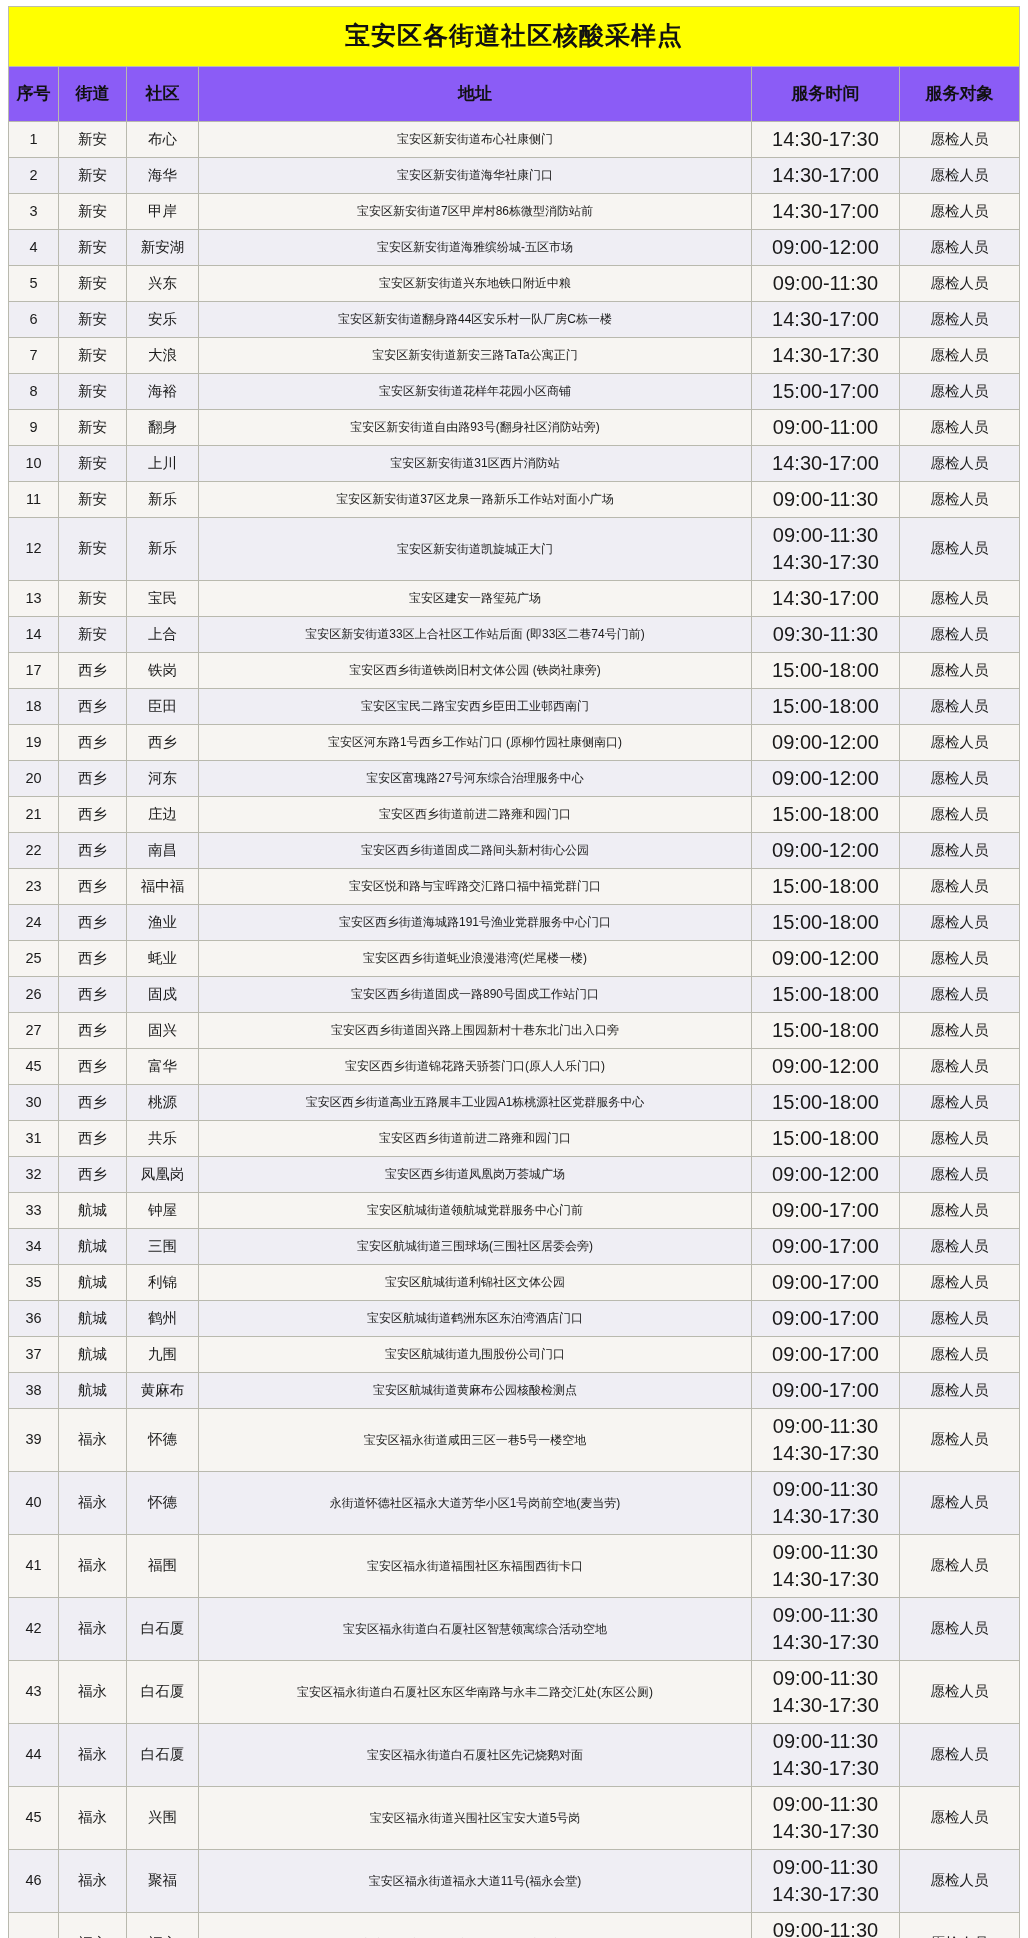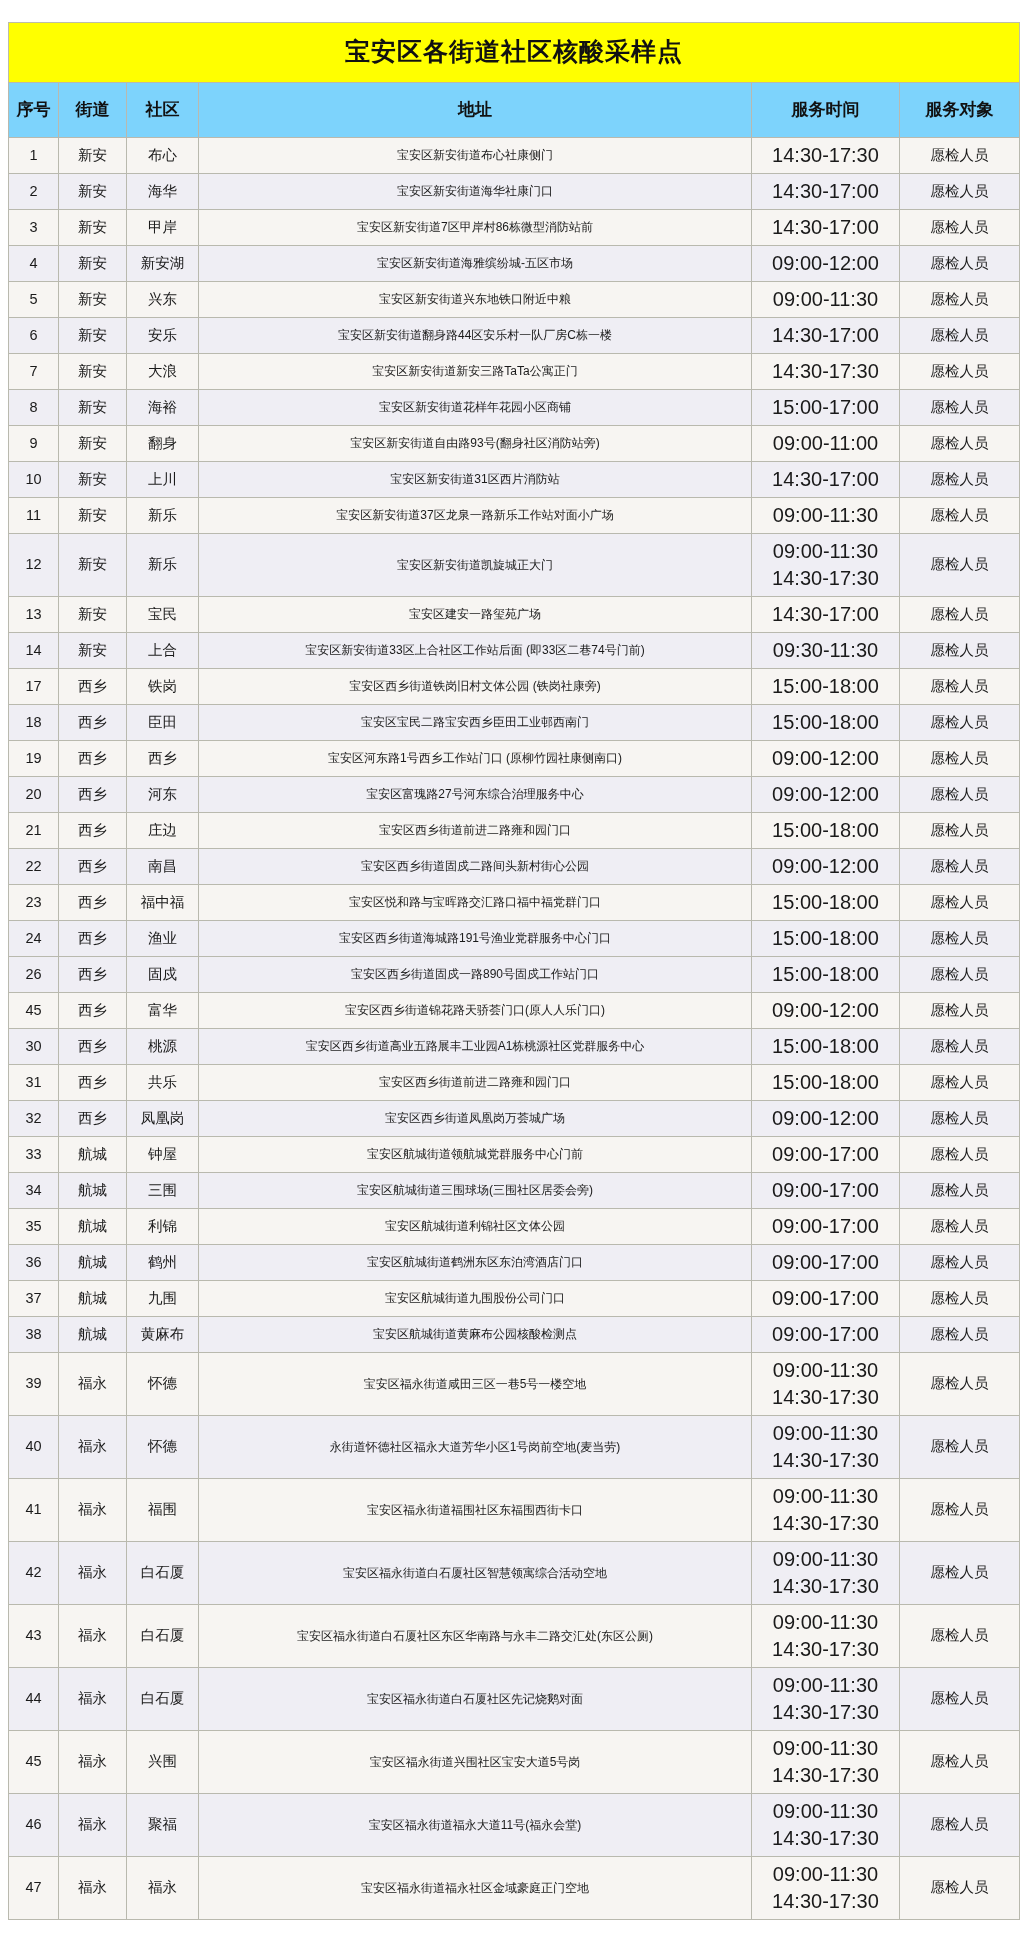--- a/index.html
+++ b/index.html
@@ -21,38 +21,37 @@
   .title-bar {
     background: #ffff00;
     text-align: center;
     font-size: 25px;
     font-weight: bold;
     color: #111111;
     letter-spacing: 1px;
     padding: 12px 0 14px 0;
     border: 1px solid #bdbda8;
     border-bottom: none;
-    margin-top: 16px;
   }
   table.sheet {
     width: 100%;
     border-collapse: collapse;
     table-layout: fixed;
     font-size: 14px;
   }
   table.sheet th, table.sheet td {
     border: 1px solid #b9b9ae;
     text-align: center;
     vertical-align: middle;
     padding: 4px 3px;
     line-height: 1.35;
     word-break: break-all;
   }
   thead th {
-    background: #7dd3fc;
+    background: #8b5cf6;
     font-size: 17px;
     font-weight: bold;
     height: 46px;
     color: #111111;
   }
   tbody td {
     background: #f7f5f2;
     font-size: 14.5px;
     height: 26px;
   }
@@ -273,25 +272,41 @@
           <td>愿检人员</td>
         </tr>
         <tr class="alt">
           <td>24</td>
           <td>西乡</td>
           <td>渔业</td>
           <td class="addr">宝安区西乡街道海城路191号渔业党群服务中心门口</td>
           <td class="time">15:00-18:00</td>
           <td>愿检人员</td>
         </tr>
+        <tr>
+          <td>25</td>
+          <td>西乡</td>
+          <td>蚝业</td>
+          <td class="addr">宝安区西乡街道蚝业浪漫港湾(烂尾楼一楼)</td>
+          <td class="time">09:00-12:00</td>
+          <td>愿检人员</td>
+        </tr>
         <tr class="alt">
           <td>26</td>
           <td>西乡</td>
           <td>固戍</td>
           <td class="addr">宝安区西乡街道固戍一路890号固戍工作站门口</td>
+          <td class="time">15:00-18:00</td>
+          <td>愿检人员</td>
+        </tr>
+        <tr>
+          <td>27</td>
+          <td>西乡</td>
+          <td>固兴</td>
+          <td class="addr">宝安区西乡街道固兴路上围园新村十巷东北门出入口旁</td>
           <td class="time">15:00-18:00</td>
           <td>愿检人员</td>
         </tr>
         <tr>
           <td>45</td>
           <td>西乡</td>
           <td>富华</td>
           <td class="addr">宝安区西乡街道锦花路天骄荟门口(原人人乐门口)</td>
           <td class="time">09:00-12:00</td>
           <td>愿检人员</td>

